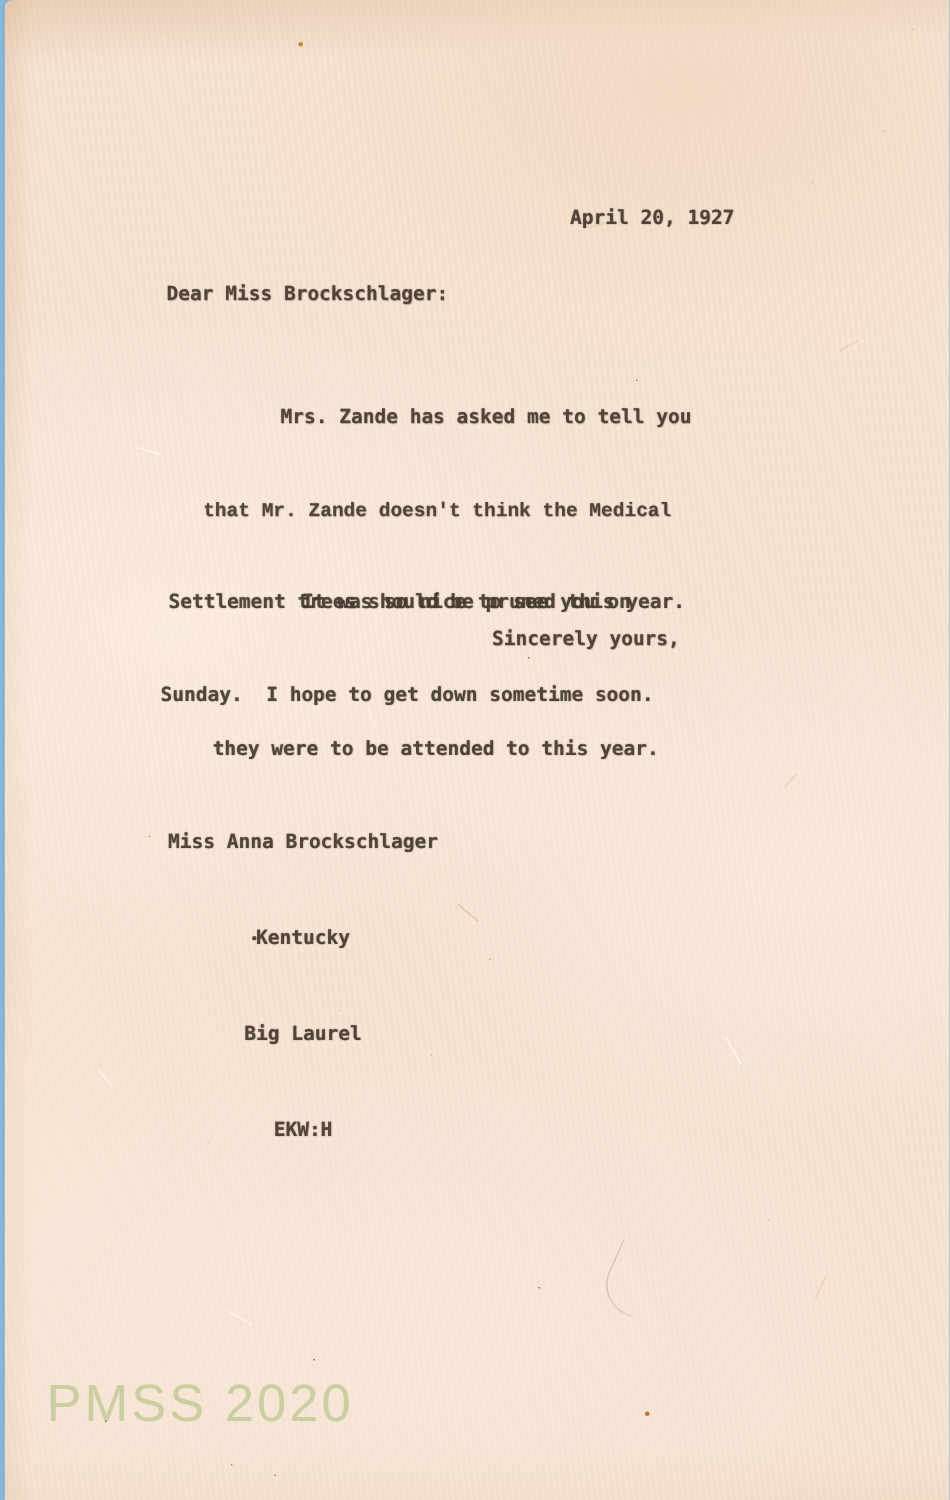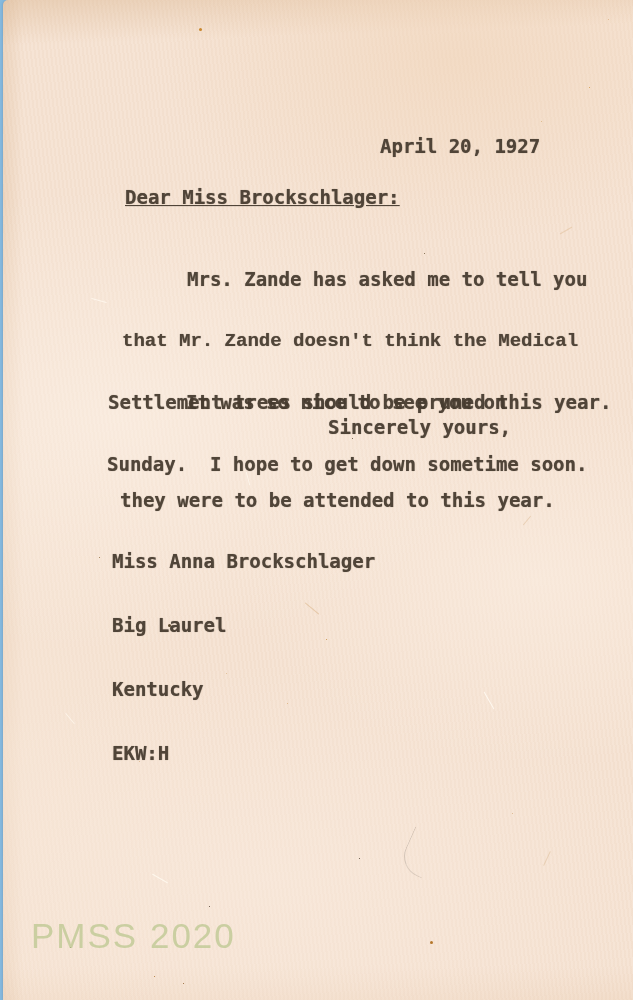--- a/index.html
+++ b/index.html
@@ -77,36 +77,36 @@
     width: 26px; height: 44px;
     border-left: 1px solid rgba(118,108,98,.28);
     border-bottom: 1px solid rgba(118,108,98,.2);
     border-bottom-left-radius: 22px;
     transform: rotate(24deg);
   }
   
   .typed {
     position: absolute;
     font-family: "DejaVu Sans Mono", monospace;
-    font-size: 19px;
+    font-size: 13px;
     line-height: 20.5px;
     font-weight: 700;
     color: #463b2f;
     text-shadow: 0 0 1px rgba(70,59,47,.55), .4px .4px .6px rgba(70,59,47,.3);
     white-space: pre;
     letter-spacing: 0;
     opacity: .94;
   }
   .date       { left: 377px; top: 136px; }
-  .salutation { left: 122px; top: 187px; text-decoration: underline; }
+  .salutation { left: 108px; top: 187px; }
   .para-1     { left: 105px; top: 228px; }
   .para-2     { left: 104px; top: 351px; }
   .closing    { left: 325px; top: 417px; }
   .address    { left: 109px; top: 508px; line-height: 21.4px; }
-  .line { white-space: pre; }
+  .line { white-space: pre; text-align: center; }
   .indent-1 { padding-left: 79px; }
   .shift-a  { margin-left: 14px; font-family: Liberation Mono, monospace; }
   .shift-b  { margin-left: 12px; margin-top: 36px; }
   
   .watermark {
     position: absolute;
     left: 28px; top: 916px;
     font-family: "Liberation Sans", sans-serif;
     font-size: 35px;
     font-weight: 400;
@@ -149,21 +149,21 @@
 
     <div class="typed para-2">
       <div class="line indent-1">It was so nice to see you on</div>
       <div class="line">Sunday.  I hope to get down sometime soon.</div>
     </div>
 
     <div class="typed closing">Sincerely yours,</div>
 
     <div class="typed address">
       <div class="line">Miss Anna Brockschlager</div>
+      <div class="line">Kentucky</div>
       <div class="line">Big Laurel</div>
-      <div class="line">Kentucky</div>
       <div class="line">EKW:H</div>
     </div>
 
     <div class="watermark">PMSS 2020</div>
 
   </div>
 </div>
 
 </body></html>

